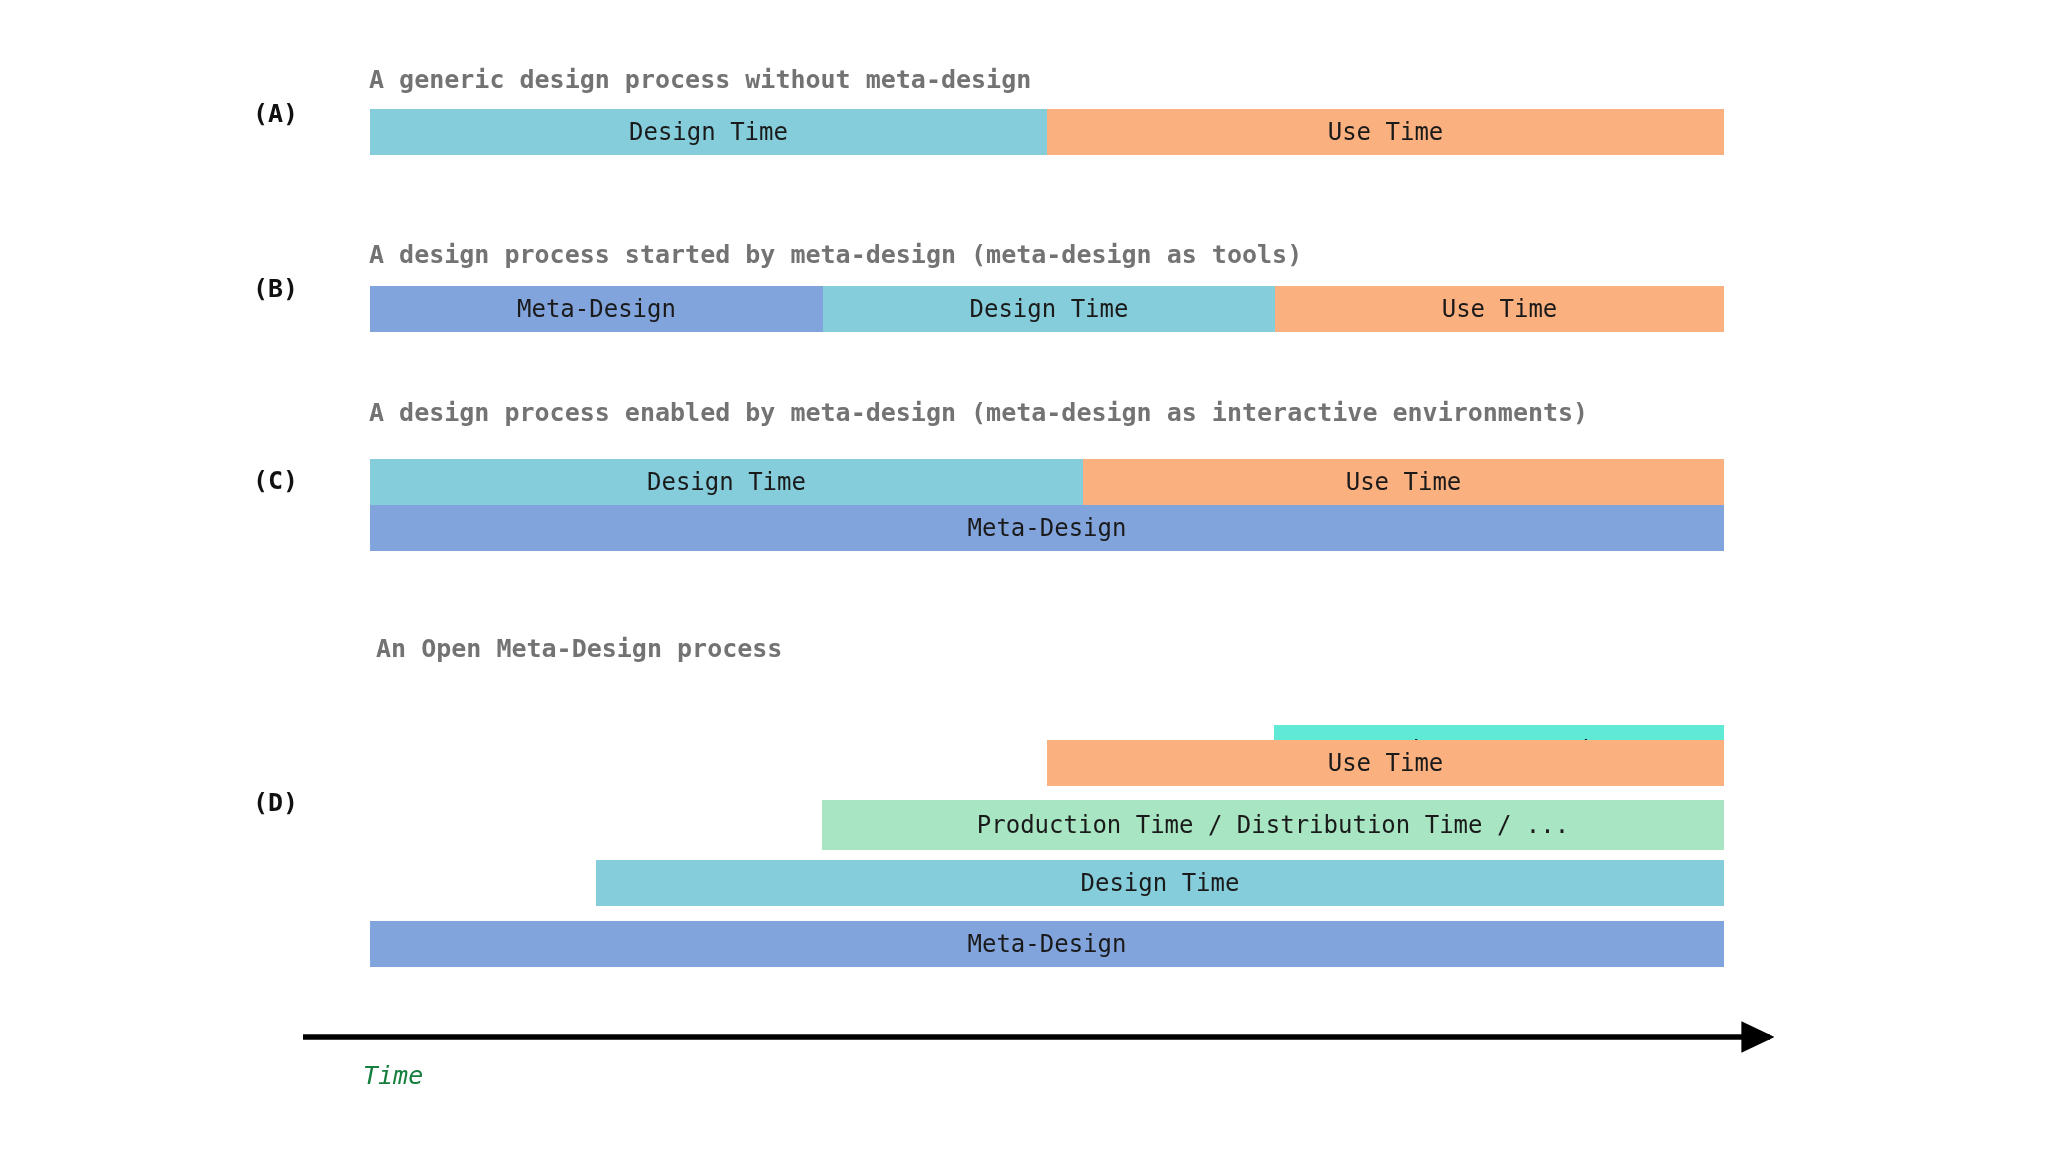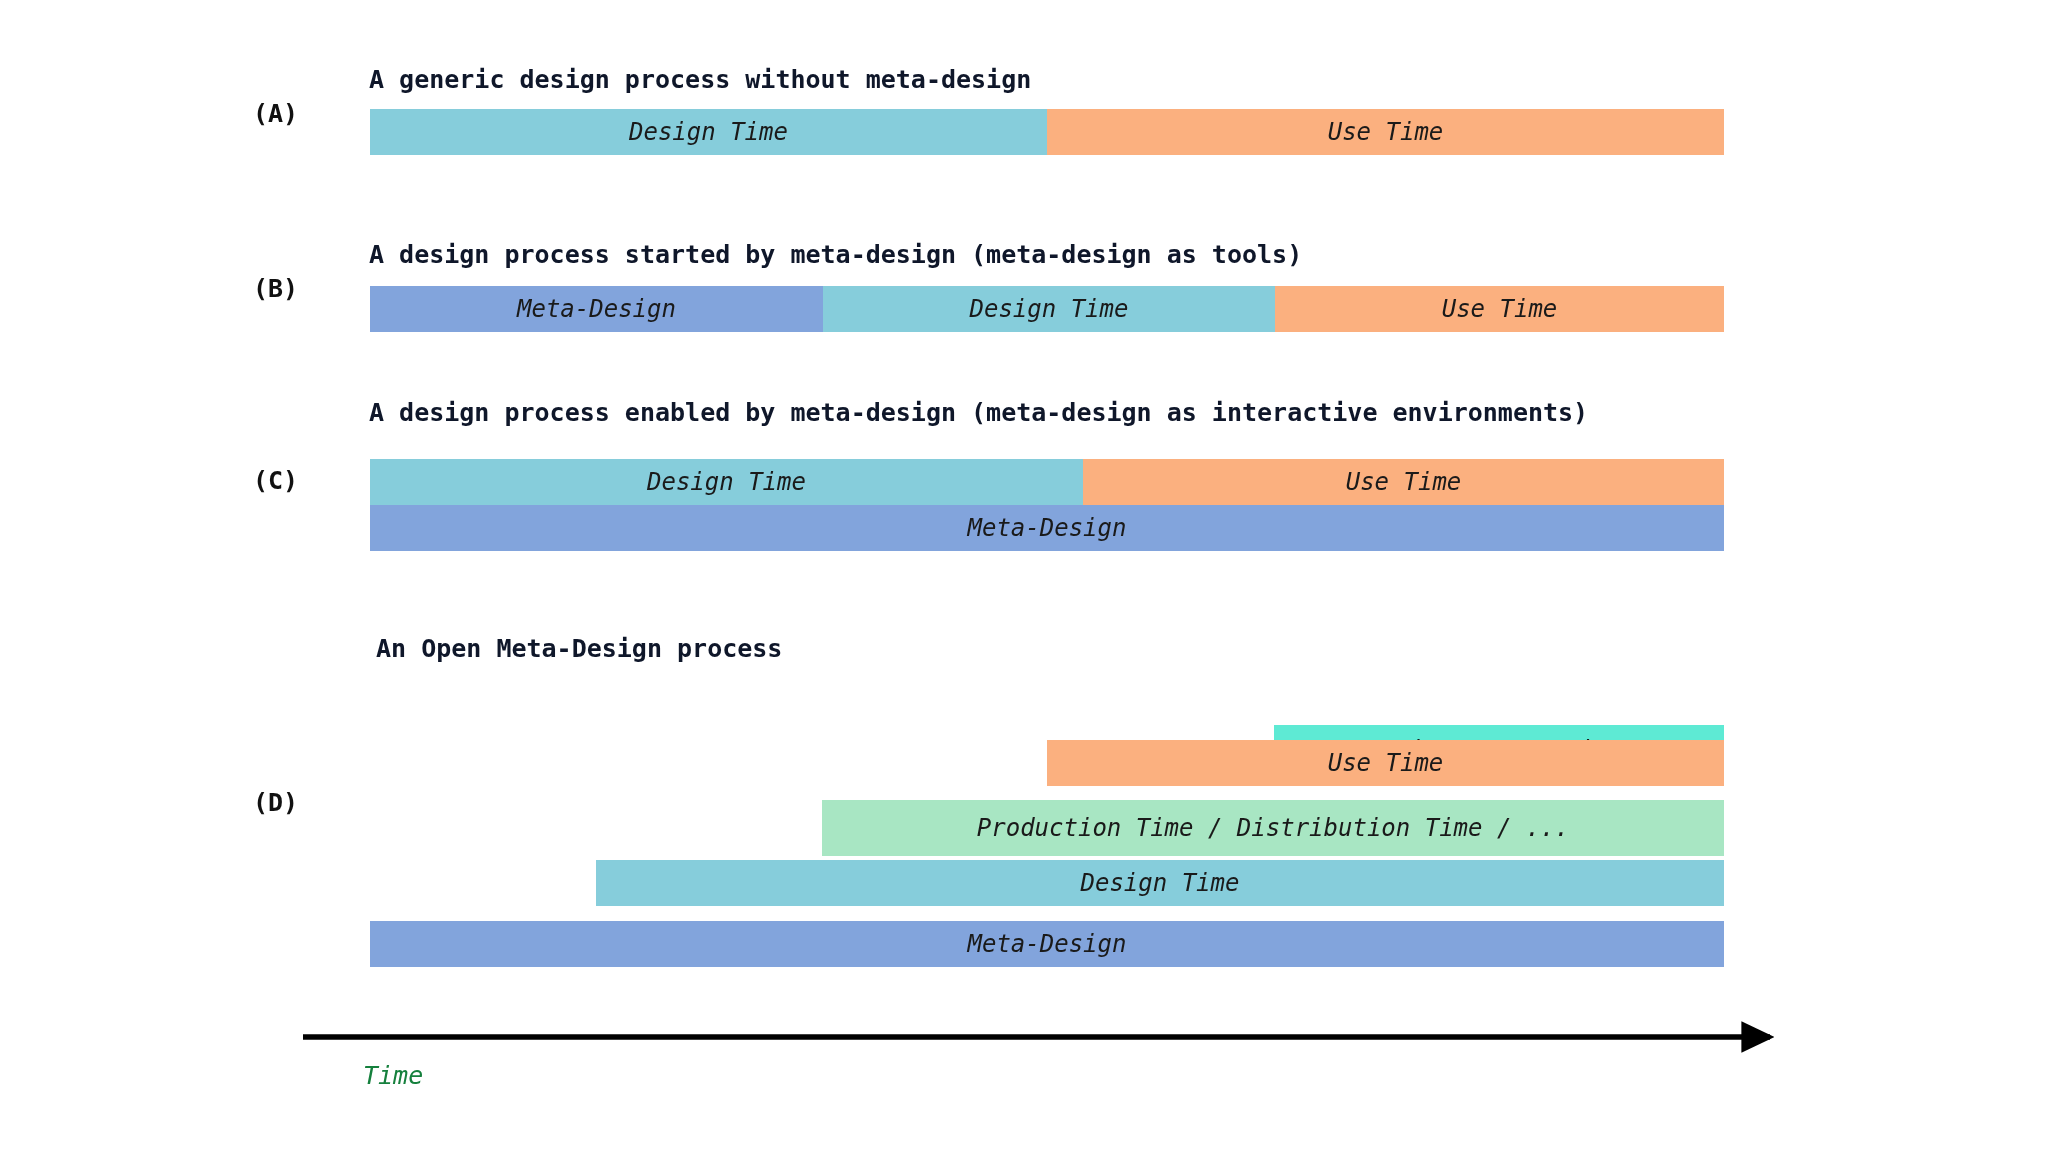--- a/index.html
+++ b/index.html
@@ -19,21 +19,21 @@
     overflow: hidden;
   }
 
   
   .panel-title {
     position: absolute;
     font-family: "DejaVu Sans Mono", "Liberation Mono", monospace;
     font-weight: bold;
     font-size: 25px;
     letter-spacing: 0px;
-    color: #0f172a;
+    color: #737373;
     white-space: nowrap;
     line-height: 1;
   }
   .panel-letter {
     position: absolute;
     font-family: "DejaVu Sans Mono", "Liberation Mono", monospace;
     font-weight: bold;
     font-size: 25px;
     color: #111111;
     white-space: nowrap;
@@ -49,21 +49,20 @@
     justify-content: center;
     overflow: hidden;
   }
   .bar-label {
     font-family: "DejaVu Sans Mono", "Liberation Mono", monospace;
     font-weight: normal;
     font-size: 24px;
     color: #1a1a1a;
     white-space: nowrap;
     line-height: 1;
-    font-style: italic;
   }
 
   
   .axis-wrap {
     position: absolute;
     left: 0;
     top: 0;
     width: 2048px;
     height: 1152px;
     pointer-events: none;
@@ -116,21 +115,21 @@
         <span class="bar-label">Meta-Design</span>
       </div>
       <div class="panel-letter" style="left: 253px; top: 790px;">(D)</div>
       <div class="panel-title" style="left: 369px; top: 636px; margin-left: 7px;">An Open Meta-Design process</div>
       <div class="bar" style="left: 1274px; top: 679px; width: 450px; height: 50px; background: #5eead4; margin-top: 46px;">
         <span class="bar-label">End / Future Time</span>
       </div>
       <div class="bar" style="left: 1047px; top: 740px; width: 677px; height: 46px; background: rgb(251, 176, 127);">
         <span class="bar-label">Use Time</span>
       </div>
-      <div class="bar" style="left: 822px; top: 800px; width: 902px; height: 56px; background: rgb(168, 230, 195);">
+      <div class="bar" style="left: 822px; top: 800px; width: 902px; height: 50px; background: rgb(168, 230, 195);">
         <span class="bar-label">Production Time / Distribution Time / ...</span>
       </div>
       <div class="bar" style="left: 596px; top: 860px; width: 1128px; height: 46px; background: rgb(134, 205, 219);">
         <span class="bar-label">Design Time</span>
       </div>
       <div class="bar" style="left: 370px; top: 921px; width: 1354px; height: 46px; background: rgb(130, 164, 220);">
         <span class="bar-label">Meta-Design</span>
       </div>
     </div>
 

